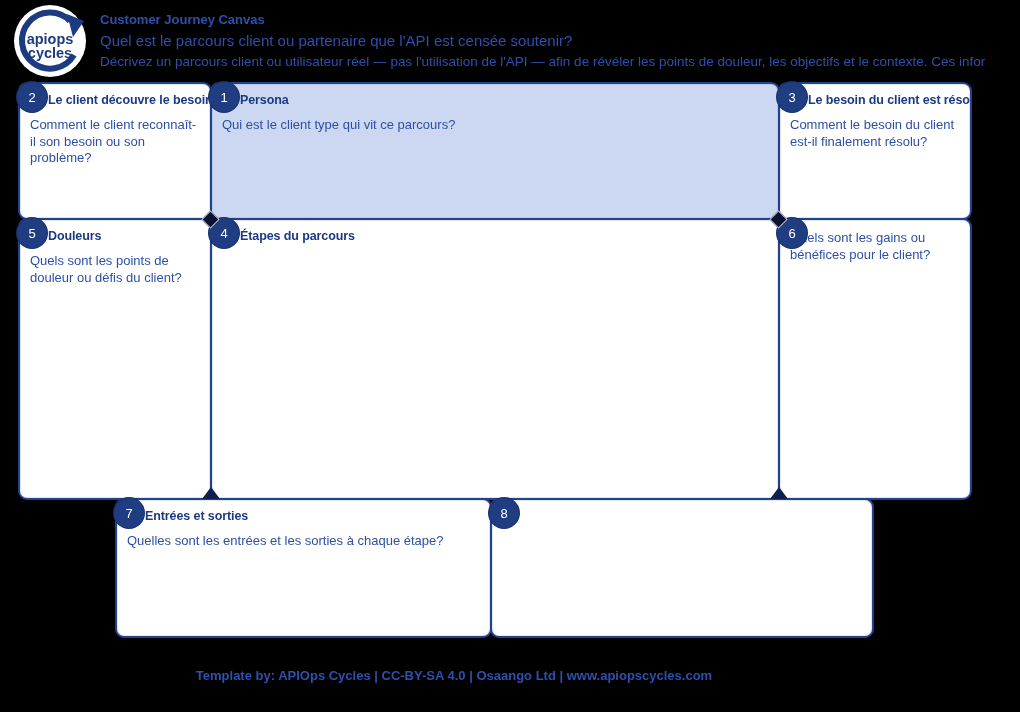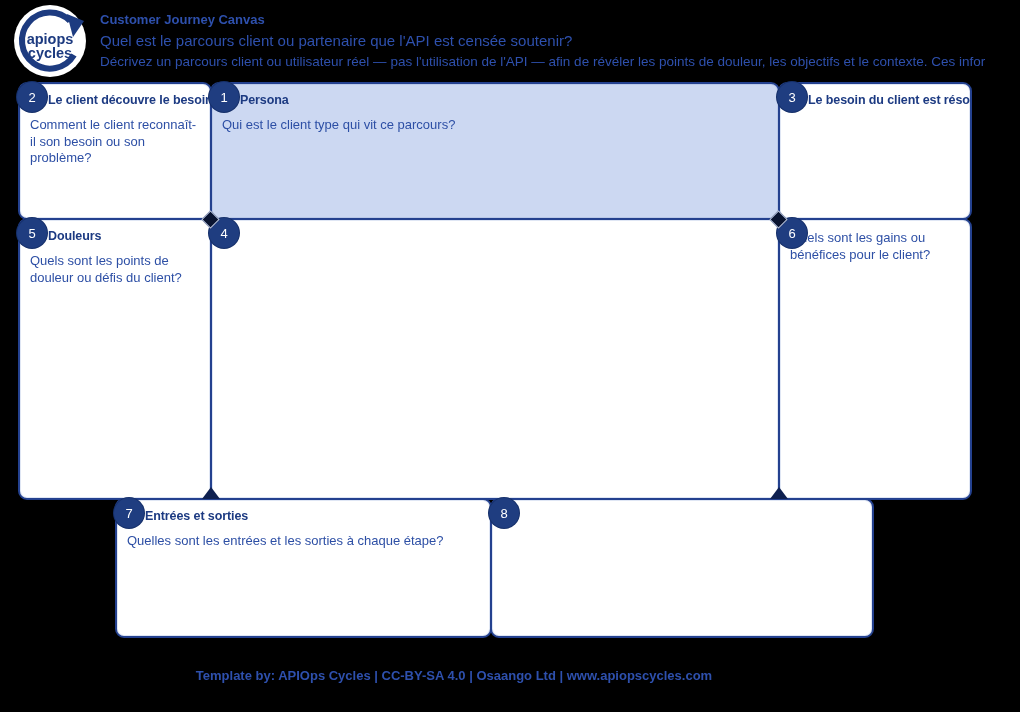--- a/index.html
+++ b/index.html
@@ -73,30 +73,32 @@
 
   <div class="cbox hl b1">
     <div class="badge">1</div>
     <div class="btitle">Persona</div>
     <div class="bquestion">Qui est le client type qui vit ce parcours?</div>
   </div>
 
   <div class="cbox b3">
     <div class="badge">3</div>
     <div class="btitle">Le besoin du client est résolu</div>
+    <div class="bquestion">Comment le besoin du client est-il finalement résolu?</div>
   </div>
 
   <div class="cbox b5">
     <div class="badge">5</div>
     <div class="btitle">Douleurs</div>
     <div class="bquestion">Quels sont les points de douleur ou défis du client?</div>
   </div>
 
   <div class="cbox b4">
     <div class="badge">4</div>
+    <div class="btitle">Étapes du parcours</div>
   </div>
 
   <div class="cbox b6">
     <div class="badge">6</div>
     <div class="bquestion">Quels sont les gains ou bénéfices pour le client?</div>
   </div>
 
   <div class="cbox b7">
     <div class="badge">7</div>
     <div class="btitle">Entrées et sorties</div>

